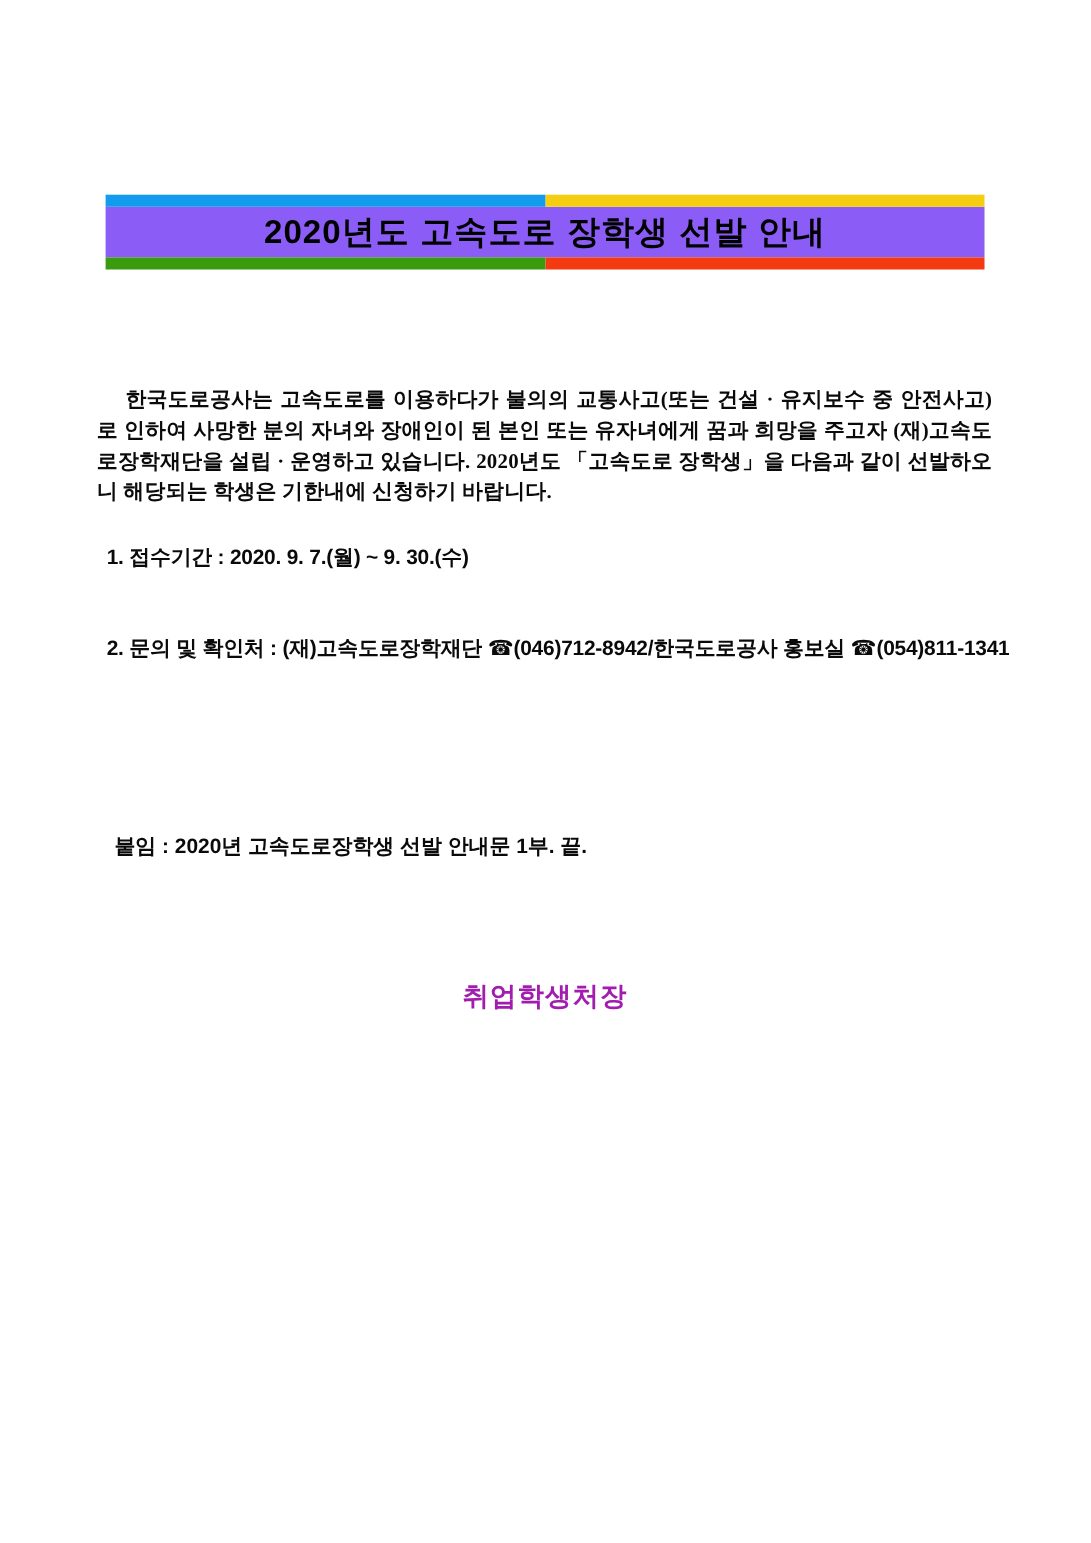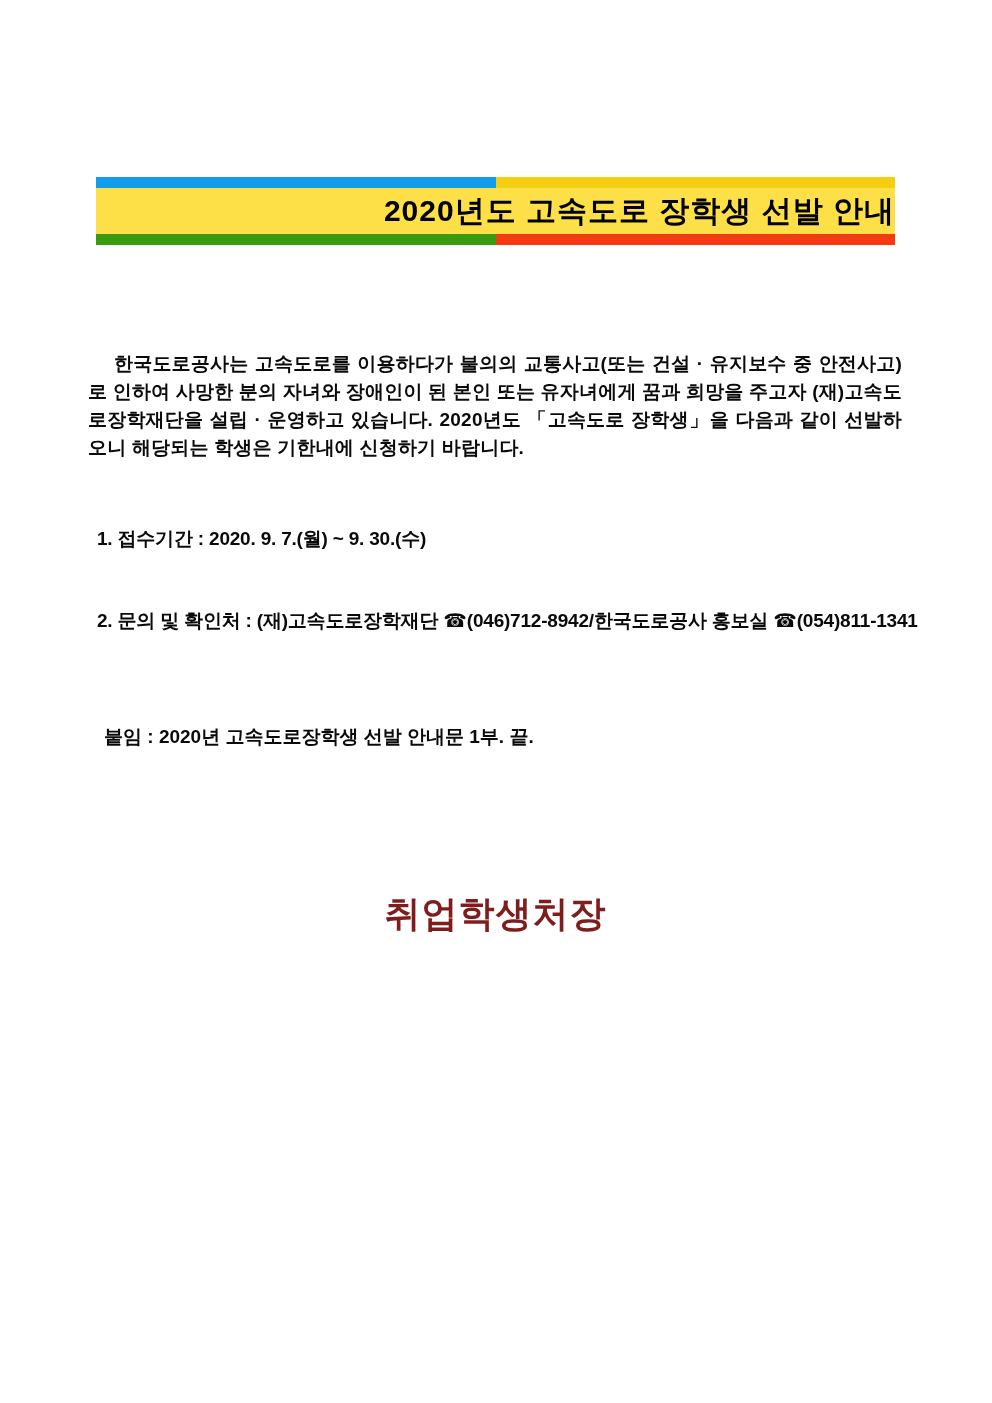--- a/index.html
+++ b/index.html
@@ -22,24 +22,24 @@
     width: 799px;
   }
   .bar { display: flex; height: 11px; width: 100%; }
   .bar .half { width: 50%; height: 100%; }
   .bar-top .left  { background: #149cec; }
   .bar-top .right { background: #f5ce12; }
   .bar-bottom .left  { background: #3b9b0f; }
   .bar-bottom .right { background: #f43a10; }
   .title-band {
     height: 46px;
-    background: #fde047;
+    background: #8b5cf6;
     display: flex;
     align-items: center;
-    justify-content: flex-end;
+    justify-content: center;
   }
   .doc-title {
     font-size: 30px;
     font-weight: 700;
     letter-spacing: 1px;
     color: #000000;
     white-space: nowrap;
   }
 
   
@@ -47,54 +47,54 @@
     position: absolute;
     left: 88px;
     top: 331px;
     width: 814px;
     font-size: 19px;
     line-height: 28px;
     text-align: justify;
     text-indent: 26px;
     word-break: break-all;
     letter-spacing: 0.2px;
+    font-family: Liberation Serif, serif;
   }
 
   .list-item {
     position: absolute;
     left: 97px;
     font-size: 19px;
     line-height: 24px;
     white-space: nowrap;
     letter-spacing: -0.2px;
-    margin-top: 31px;
   }
   .item-1 { top: 496px; }
   .item-2 { top: 578px; }
   .item-3 { top: 660px; }
 
   .attachment-line {
     position: absolute;
     left: 104px;
-    top: 725px;
+    top: 758px;
     font-size: 19px;
     line-height: 24px;
     white-space: nowrap;
   }
 
   .signature {
     position: absolute;
     left: 96px;
     top: 890px;
     width: 799px;
     text-align: center;
-    font-size: 36px;
+    font-size: 24px;
     font-weight: 700;
     letter-spacing: 1px;
-    color: #7f1d1d;
+    color: #a21caf;
   }
 </style>
 </head>
 <body>
 
 <div class="page">
 
   <div class="banner">
     <div class="bar bar-top">
       <div class="half left"></div>

